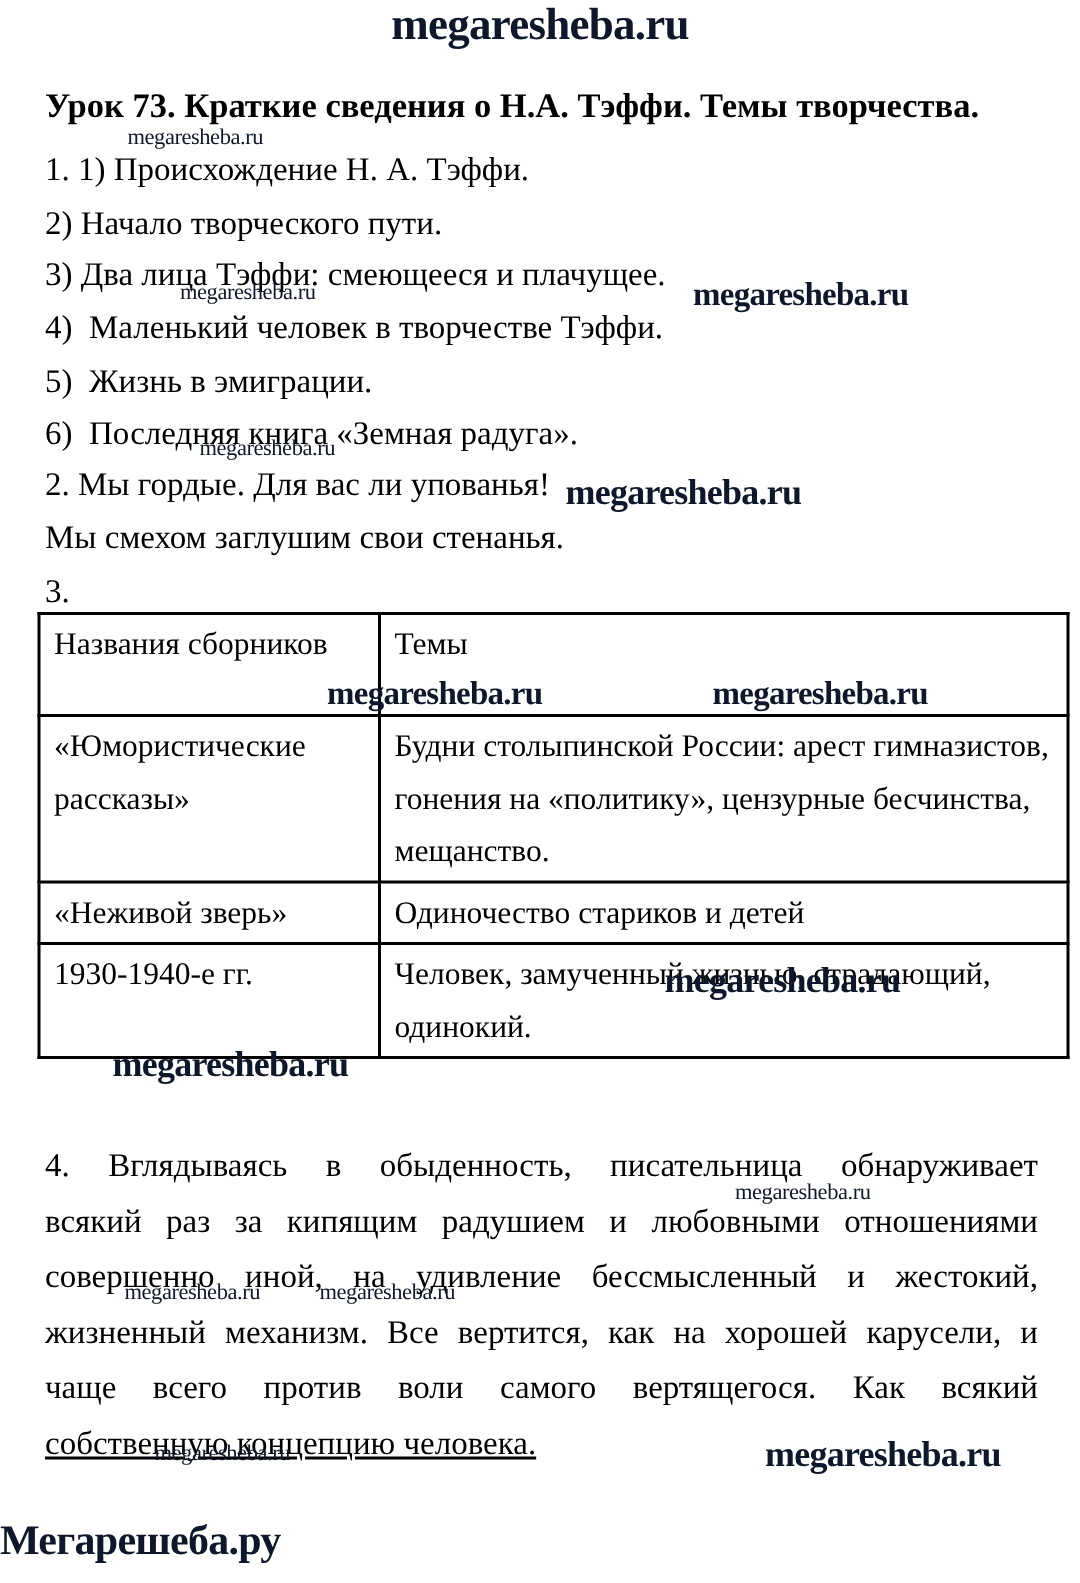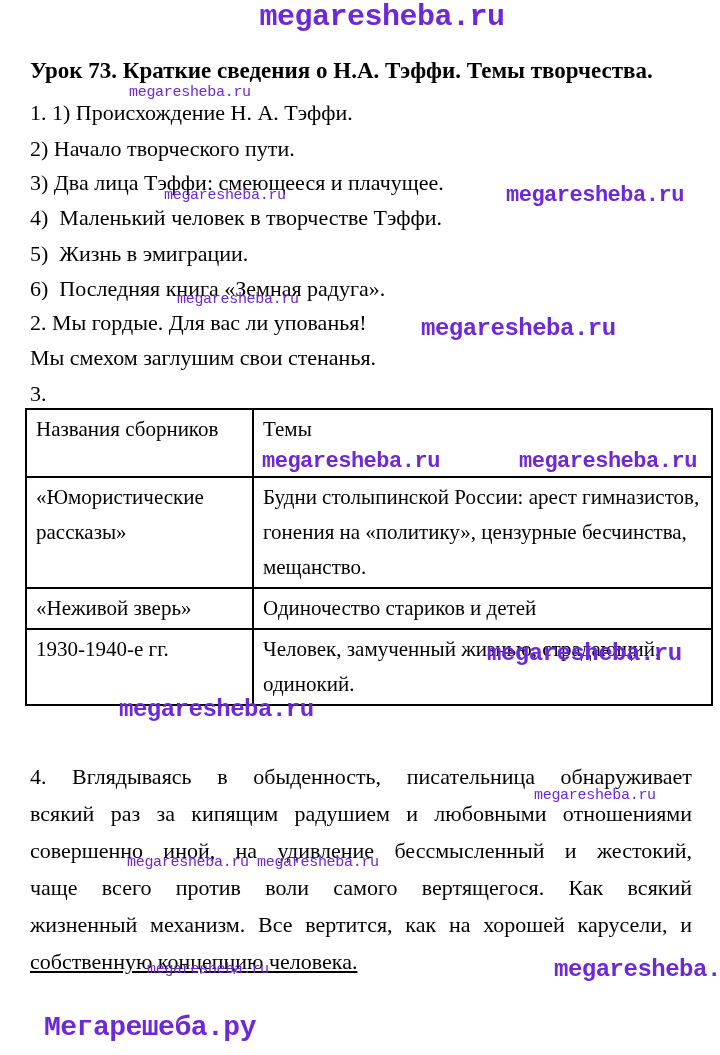--- a/index.html
+++ b/index.html
@@ -13,25 +13,24 @@
     height: 1055px;
     background: #ffffff;
     color: #000000;
     overflow: hidden;
     font-family: "Liberation Serif", serif;
   }
 
   
   .wm {
     position: absolute;
-    font-family: Liberation Mono, monospace;
-    color: #6d28d9;
+    font-family: Liberation Serif, serif;
+    color: #0f172a;
     white-space: nowrap;
     line-height: 1;
-    padding-left: 44px;
   }
   .wm-top    { font-size: 30px; font-weight: 700; left: 0; right: 0; text-align: center; letter-spacing: -0.5px; }
   .wm-small  { font-size: 15px; font-weight: 400; letter-spacing: -0.3px; }
   .wm-b22    { font-size: 22px; font-weight: 700; letter-spacing: -0.5px; }
   .wm-b24    { font-size: 24px; font-weight: 700; letter-spacing: -0.5px; }
   .wm-footer { font-size: 28px; font-weight: 700; left: 0; right: 0; text-align: left; letter-spacing: -0.5px; }
 
   
   .doc-heading {
     position: absolute;
@@ -135,22 +134,22 @@
         <td class="col-1">1930-1940-е гг.</td>
         <td>Человек, замученный жизнью, страдающий, одинокий.</td>
       </tr>
     </tbody>
   </table>
 
   <div class="para-block">
     <div class="para-line">4. Вглядываясь в обыденность, писательница обнаруживает</div>
     <div class="para-line">всякий раз за кипящим радушием и любовными отношениями</div>
     <div class="para-line">совершенно иной, на удивление бессмысленный и жестокий,</div>
+    <div class="para-line">жизненный механизм. Все вертится, как на хорошей карусели, и</div>
     <div class="para-line">чаще всего против воли самого вертящегося. Как всякий</div>
-    <div class="para-line">жизненный механизм. Все вертится, как на хорошей карусели, и</div>
     <div class="para-line last">собственную концепцию человека.</div>
   </div>
 
   <div class="wm wm-top" style="top:2px">megaresheba.ru</div>
   <div class="wm wm-small" style="left:85px;  top:85px">megaresheba.ru</div>
   <div class="wm wm-small" style="left:120px; top:188px">megaresheba.ru</div>
   <div class="wm wm-b22" style="left:462px; top:185px">megaresheba.ru</div>
   <div class="wm wm-small" style="left:133px; top:292px">megaresheba.ru</div>
   <div class="wm wm-b24" style="left:377px; top:317px">megaresheba.ru</div>
   <div class="wm wm-b22" style="left:218px; top:451px">megaresheba.ru</div>

